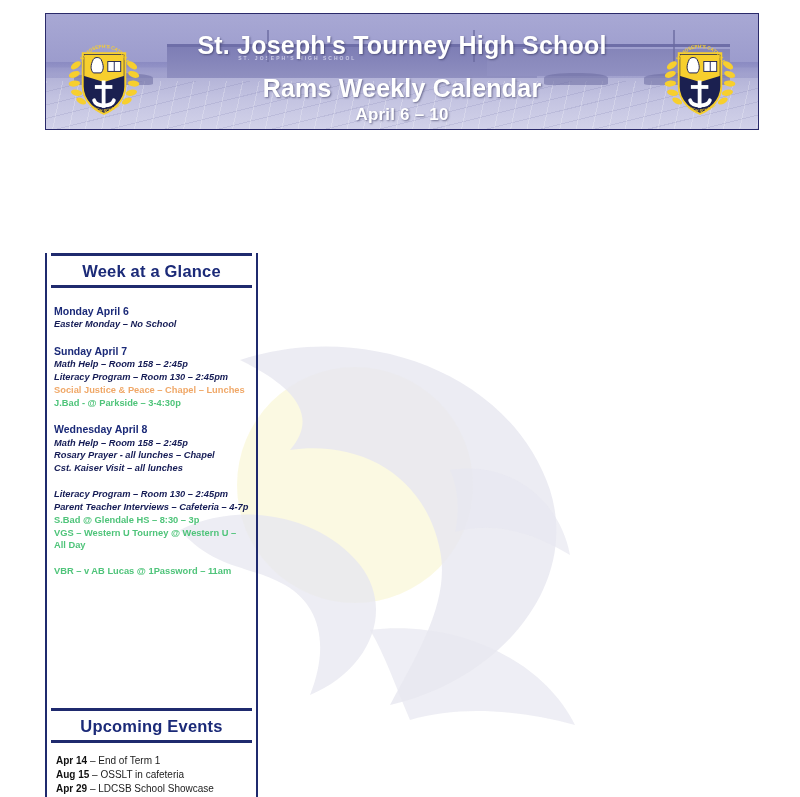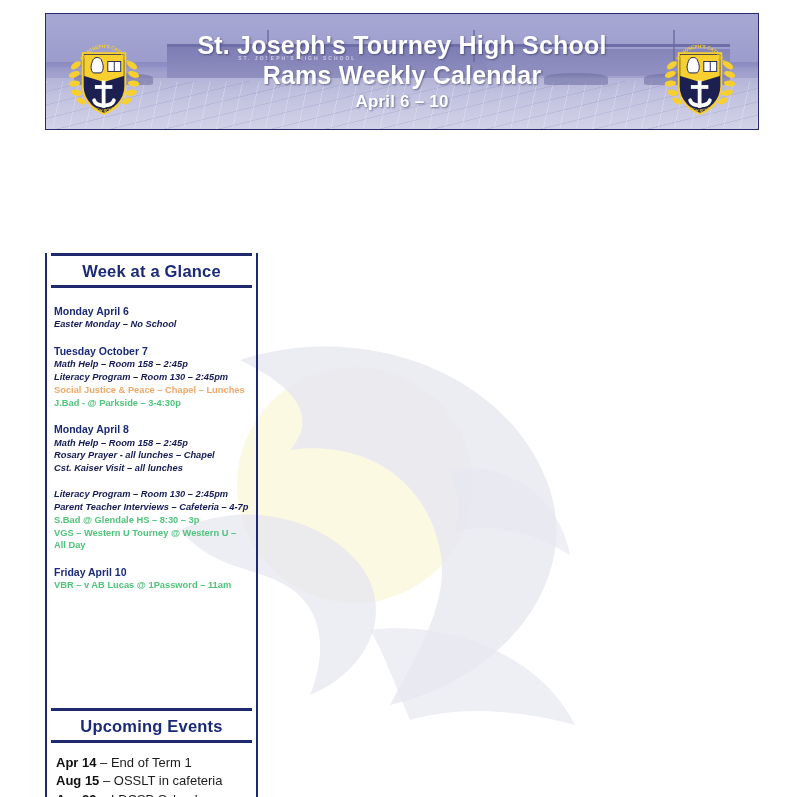--- a/index.html
+++ b/index.html
@@ -42,21 +42,21 @@
   .bp-shrub{position:absolute;bottom:38%;height:11%;border-radius:40% 40% 10% 10%;
     background:rgba(108,108,160,.55);}
   .bp-pole{position:absolute;top:14%;height:28%;width:2px;background:rgba(105,105,160,.7);}
 
   .banner-title{
     position:absolute;left:0;right:0;top:18px;text-align:center;color:#ffffff;
     font-weight:bold;text-shadow:1px 1px 2px rgba(40,40,80,.55);
     line-height:1.08;letter-spacing:.2px;
   }
   .bt-l1{font-size:25px;}
-  .bt-l2{font-size:25px;margin-top:3px;}
+  .bt-l2{font-size:25px;margin-top:16px;}
   .bt-l3{font-size:17px;margin-top:4px;}
 
   
   .crest{position:absolute;top:22px;width:76px;height:86px;}
   .crest.left{left:20px;}
   .crest.right{right:20px;}
 
   
   .left-col{
     position:absolute;left:45px;top:136px;width:213px;height:645px;
@@ -72,21 +72,21 @@
   .wag-body{padding:0 7px;margin-top:16px;}
   .day-block{margin-bottom:13px;}
   .day-title{color:#1b2a78;font-weight:bold;font-size:10.5px;line-height:1.35;}
   .day-line{font-size:9.3px;font-weight:bold;line-height:1.38;color:#111;}
   .day-line.navy{color:#141b55;font-style:italic;}
   .day-line.orange{color:#f0a868;}
   .day-line.green{color:#4fc47a;}
 
   .upcoming-wrap{position:absolute;left:0;right:0;top:455px;}
   .ue-body{padding:2px 7px 0 9px;}
-  .ue-line{font-size:13px;line-height:1.42;color:#1c1c1c;}
+  .ue-line{font-size:10px;line-height:1.42;color:#1c1c1c;}
   .ue-line b{color:#111;font-weight:bold;}
 
   
   .watermark{
     position:absolute;left:120px;top:300px;width:520px;height:470px;
     opacity:.45;pointer-events:none;z-index:0;
   }
   .content-layer{position:relative;z-index:2;}
 </style>
 </head>
@@ -216,43 +216,42 @@
     <div class="sec-rule"></div>
 
     <div class="wag-body">
 
       <div class="day-block">
         <div class="day-title">Monday April 6</div>
         <div class="day-line navy">Easter Monday – No School</div>
       </div>
 
       <div class="day-block">
-        <div class="day-title">Tuesday October 7</div>
+        <div class="day-title">Sunday April 7</div>
         <div class="day-line navy">Math Help – Room 158 – 2:45p</div>
         <div class="day-line navy">Literacy Program – Room 130 – 2:45pm</div>
         <div class="day-line orange">Social Justice &amp; Peace – Chapel – Lunches</div>
         <div class="day-line green">J.Bad - @ Parkside – 3-4:30p</div>
       </div>
 
       <div class="day-block">
-        <div class="day-title">Monday April 8</div>
+        <div class="day-title">Wednesday April 8</div>
         <div class="day-line navy">Math Help – Room 158 – 2:45p</div>
         <div class="day-line navy">Rosary Prayer - all lunches – Chapel</div>
         <div class="day-line navy">Cst. Kaiser Visit – all lunches</div>
       </div>
 
       <div class="day-block">
         <div class="day-line navy">Literacy Program – Room 130 – 2:45pm</div>
         <div class="day-line navy">Parent Teacher Interviews – Cafeteria – 4-7p</div>
         <div class="day-line green">S.Bad @ Glendale HS – 8:30 – 3p</div>
         <div class="day-line green">VGS – Western U Tourney @ Western U – All Day</div>
       </div>
 
       <div class="day-block">
-        <div class="day-title">Friday April 10</div>
         <div class="day-line green">VBR – v AB Lucas @ 1Password – 11am</div>
       </div>
     </div>
 
     <div class="upcoming-wrap">
       <div class="sec-rule-top"></div>
       <div class="sec-head">Upcoming Events</div>
       <div class="sec-rule"></div>
       <div class="ue-body">
         <div class="ue-line"><b>Apr 14</b><span> – </span><span>End of Term 1</span></div>

